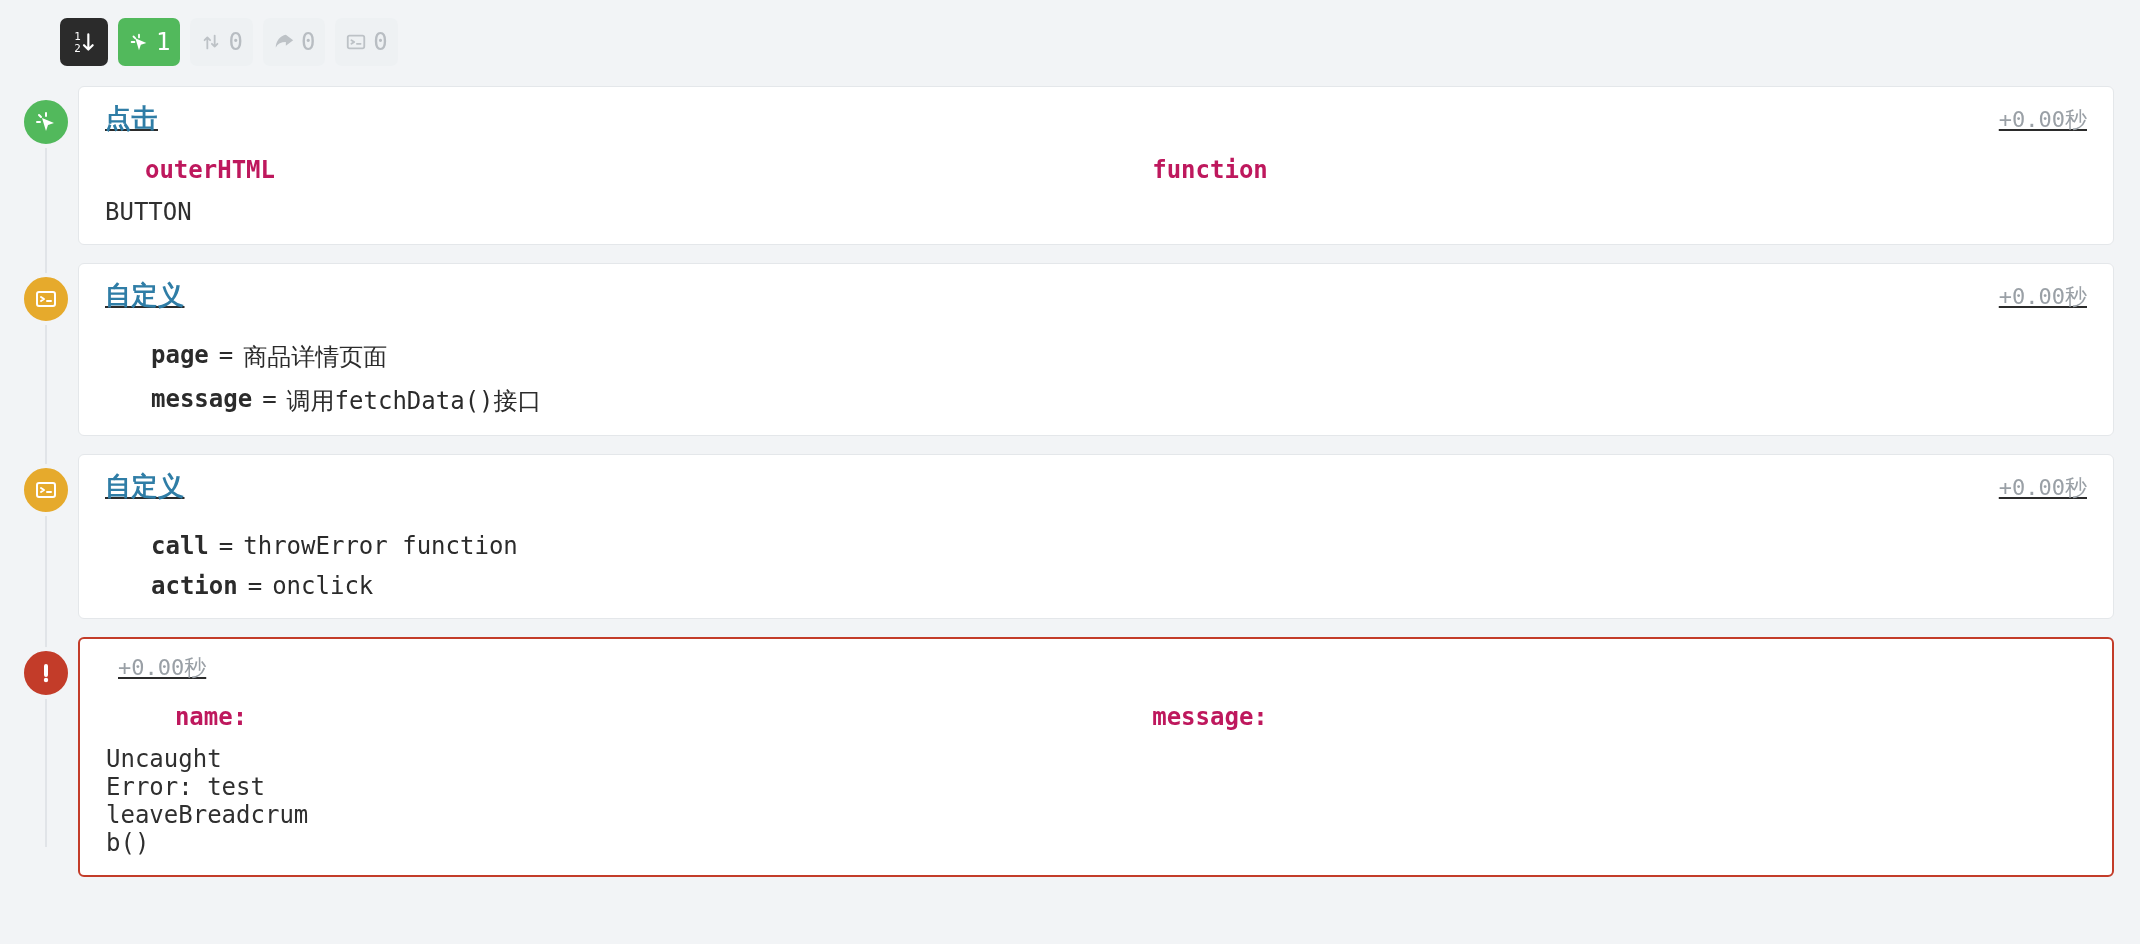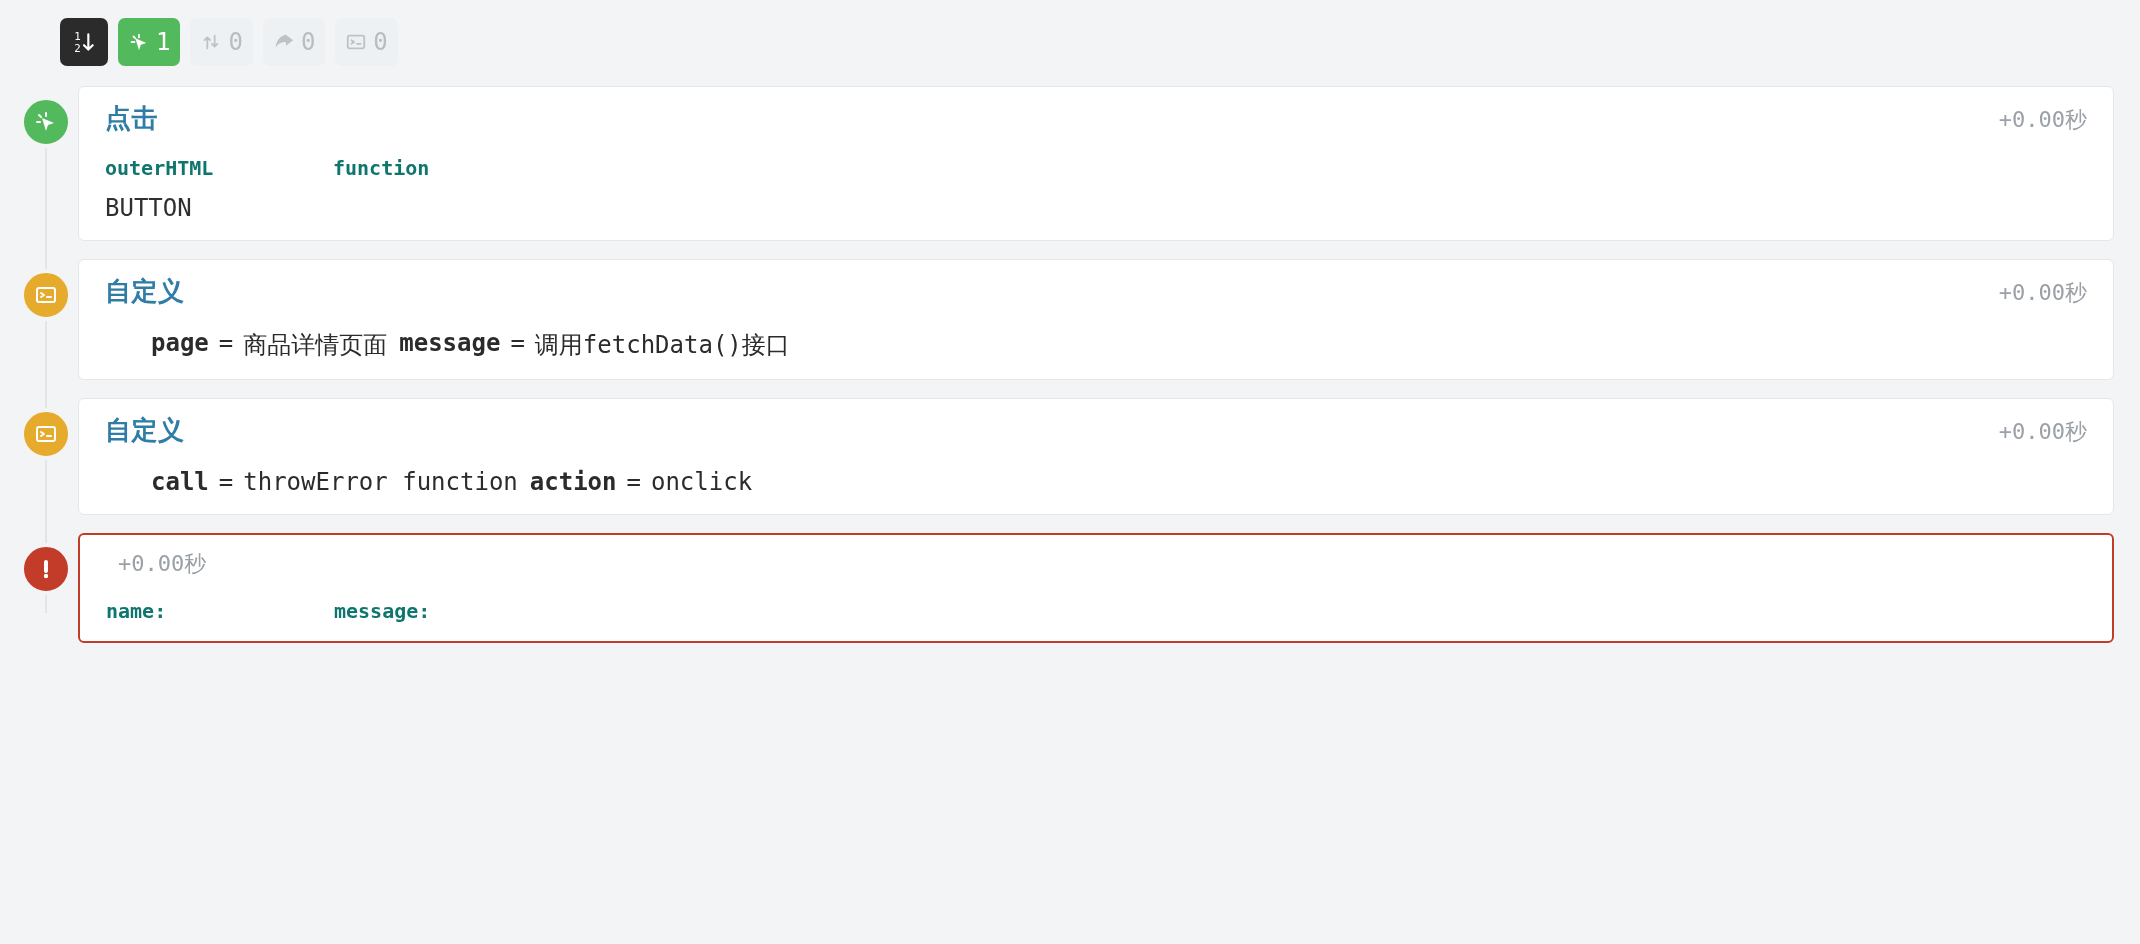--- a/index.html
+++ b/index.html
@@ -111,20 +111,21 @@
   }
   .card.error {
     border: 2px solid var(--red);
   }
 
   .card-head {
     display: flex;
     justify-content: space-between;
     align-items: baseline;
     font-size: 26px;
+    text-decoration: underline;
   }
   .card-title {
     color: var(--link);
     font-family: var(--mono);
     font-weight: 600;
     letter-spacing: .5px;
   }
   .card-time {
     color: var(--muted);
     font-family: var(--mono);
@@ -134,39 +135,39 @@
 
   .kv {
     display: grid;
     grid-template-columns: 210px 1fr;
     row-gap: 14px;
     column-gap: 18px;
     margin-top: 18px;
     align-items: start;
   }
   .kv .k {
-    text-align: left;
+    text-align: center;
     font-family: var(--mono);
     font-weight: 700;
-    font-size: 20px;
-    color: #0f766e;
+    font-size: 24px;
+    color: #be185d;
     padding-top: 2px;
   }
   .kv .v {
     font-family: var(--mono);
     font-size: 24px;
     color: #2f2f2f;
     word-break: break-word;
   }
   .kv .k.colon::after { content: ":"; }
 
   .eq { font-family: var(--mono); font-size: 24px; }
   .eq .ek { font-weight: 700; }
   .eq-row { display:flex; gap:10px; }
-  .eq-block { margin-top: 20px; display:flex; flex-direction:row; gap:12px; padding-left:46px; }
+  .eq-block { margin-top: 28px; display:flex; flex-direction:column; gap:12px; padding-left:46px; }
 
   code.codebox {
     display: block;
     background: var(--code-bg);
     border-radius: 5px;
     padding: 18px 22px;
     font-family: var(--mono);
     font-size: 24px;
     color: #222;
     white-space: pre-wrap;
@@ -315,18 +316,19 @@
           </svg>
         </div>
       </div>
       <div class="card error">
         <div class="card-head">
           <span class="card-time">+0.00秒</span>
         </div>
         <div class="kv">
           <div class="k colon">name</div>
           <div class="k colon">message</div>
+          <div class="v">Uncaught Error: test leaveBreadcrumb()</div>
         </div>
       </div>
     </div>
 
   </div>
 </div>
 
 </body></html>

